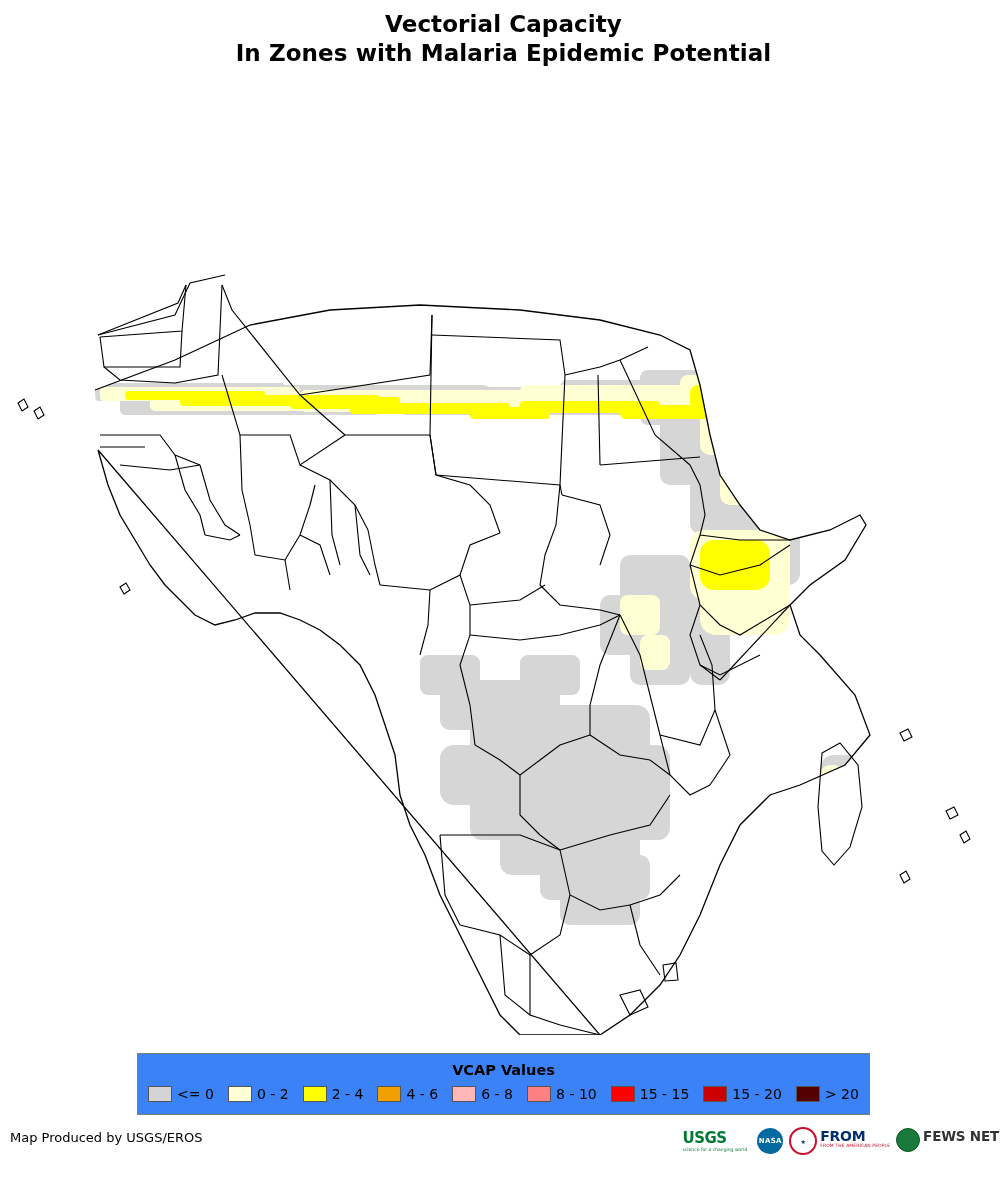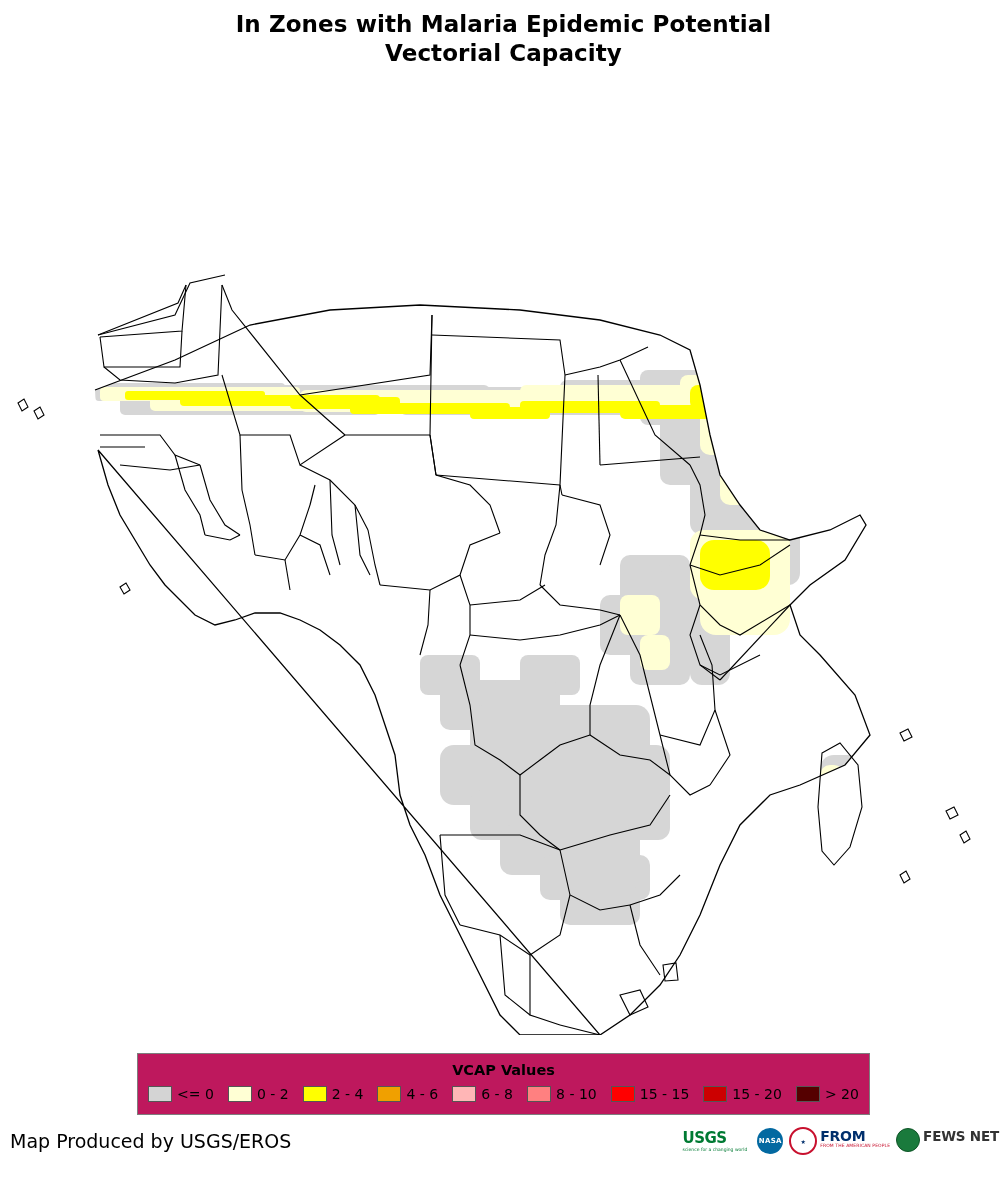--- a/index.html
+++ b/index.html
@@ -50,21 +50,21 @@
   }
 
   
   .legend-box {
     position: absolute;
     left: 137px;
     top: 1053px;
     width: 733px;
     height: 62px;
     border: 1px solid #7d7d7d;
-    background: #be185d;
+    background: #3b82f6;
     box-sizing: border-box;
   }
   .legend-title {
     text-align: center;
     font-size: 14.5px;
     font-weight: bold;
     margin-top: 8px;
   }
   .legend-items {
     display: flex;
@@ -89,21 +89,21 @@
   .legend-label {
     font-size: 14px;
     white-space: nowrap;
   }
 
   
   .footer-credit {
     position: absolute;
     left: 10px;
     top: 1130px;
-    font-size: 19px;
+    font-size: 13px;
   }
   .footer-logos {
     position: absolute;
     right: 8px;
     top: 1126px;
     height: 30px;
     display: flex;
     flex-direction: row;
     align-items: center;
   }
@@ -196,22 +196,22 @@
     font-size: 13.5px;
     font-weight: bold;
     color: #333333;
     letter-spacing: -0.2px;
   }
 </style>
 </head>
 <body>
 
 <div class="title-block">
+  <div class="title-line">Vectorial Capacity</div>
   <div class="title-line">In Zones with Malaria Epidemic Potential</div>
-  <div class="title-line">Vectorial Capacity</div>
 </div>
 
 <div class="map-area">
   <svg class="map-svg" width="1007" height="900" viewBox="0 0 1007 900" xmlns="http://www.w3.org/2000/svg">
     <defs>
       <clipPath id="africaClip">
         <path d="M95,255 L175,225 L250,190 L330,175 L420,170 L520,175 L600,185 L660,200 L690,215 L700,250 L710,300 L720,340 L740,370 L760,395 L790,405 L830,395 L860,380 L866,390 L845,425 L810,450 L790,470 L800,500 L820,520 L855,560 L870,600 L845,630 L800,650 L770,660 L740,690 L720,730 L700,780 L680,820 L660,850 L630,880 L600,900 L520,900 L500,880 L480,840 L460,800 L440,760 L425,720 L410,690 L400,660 L395,620 L385,590 L375,560 L360,530 L340,510 L320,495 L300,485 L280,478 L255,478 L235,485 L215,490 L195,480 L180,465 L165,450 L150,430 L135,405 L120,380 L108,350 L98,315 Z"></path>
       </clipPath>
     </defs>
 

